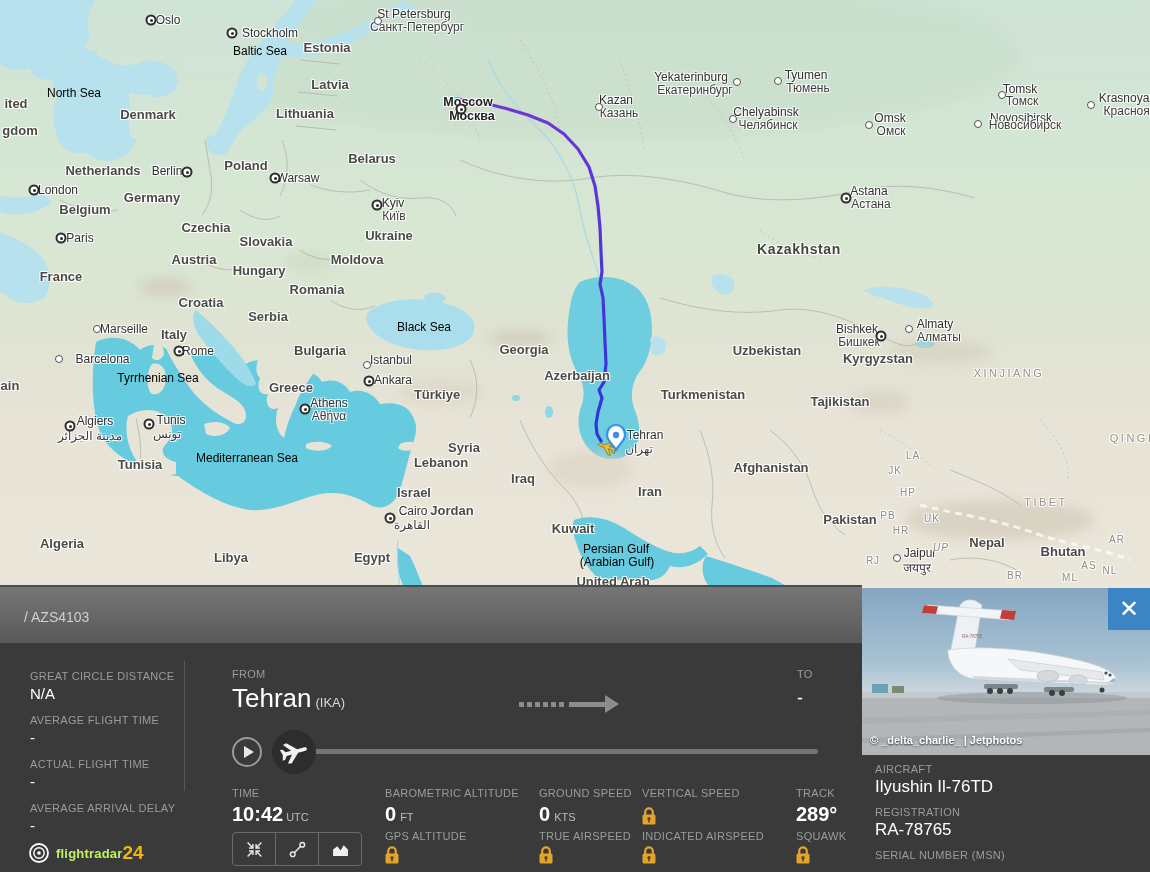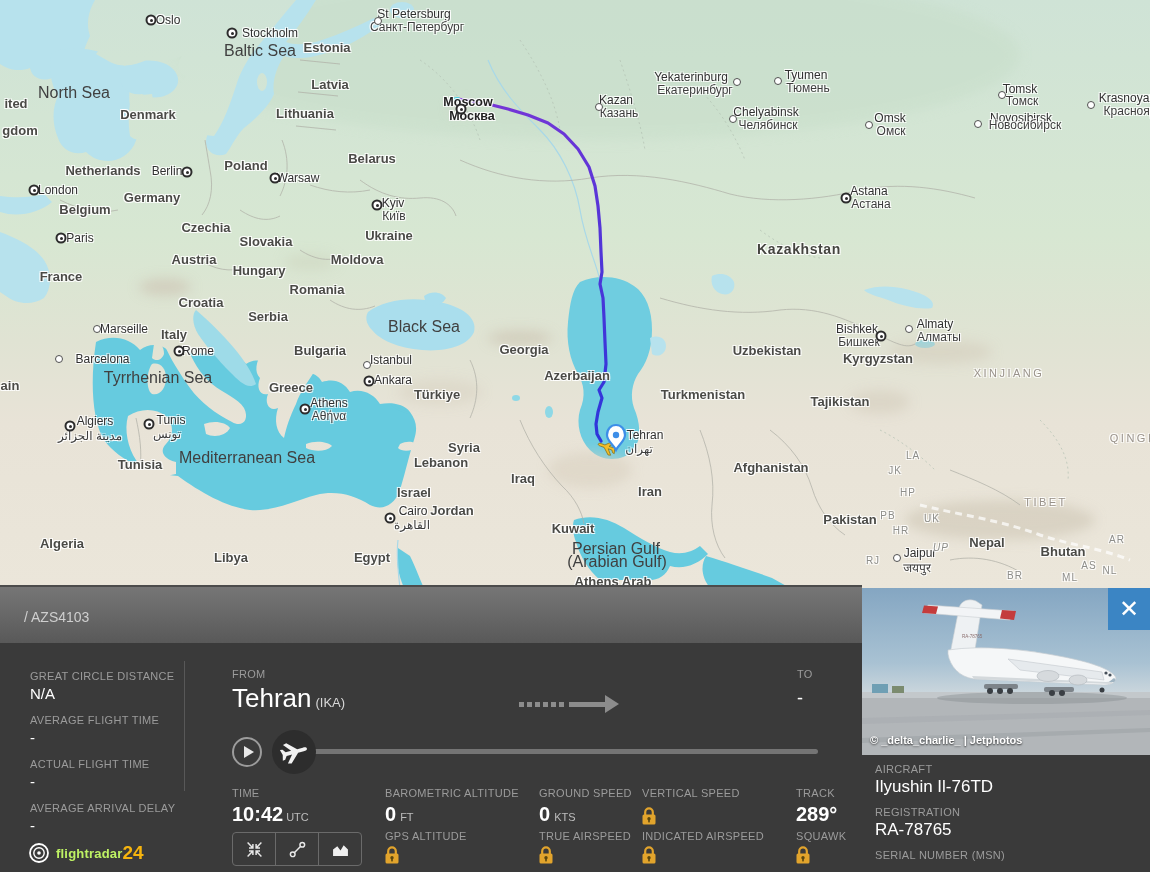--- a/index.html
+++ b/index.html
@@ -11,21 +11,21 @@
   #map svg{position:absolute;left:0;top:0;}
   #map-labels{position:absolute;left:0;top:0;width:1150px;height:588px;pointer-events:none;}
   .ml{position:absolute;transform:translate(-50%,-50%);white-space:nowrap;
       text-shadow:-1px -1px 0 rgba(255,255,255,.85),1px -1px 0 rgba(255,255,255,.85),
                   -1px 1px 0 rgba(255,255,255,.85),1px 1px 0 rgba(255,255,255,.85);}
   .co{font-size:13px;font-weight:700;color:#4a4a46;}
   .colg{font-size:14px;font-weight:700;color:#44443f;letter-spacing:.6px;}
   .ci{font-size:12px;font-weight:500;color:#303030;}
   .cib{font-size:12.5px;font-weight:700;color:#222;}
   .ci2{font-size:12px;font-weight:500;color:#3d3d3d;}
-  .sea{font-size:16px;font-weight:500;color:#404040;text-shadow:none;}
+  .sea{font-size:12px;font-weight:500;color:#000000;text-shadow:none;}
   .reg{font-size:11px;font-weight:500;color:#99928a;letter-spacing:2.5px;}
   .st{font-size:10px;font-weight:500;color:#8d8d89;letter-spacing:1px;}
   .mdot{position:absolute;width:6px;height:6px;border:1.5px solid #4f4f4f;border-radius:50%;
         background:#fff;transform:translate(-50%,-50%);}
   .mdot.ring{width:7px;height:7px;border:2px solid #2c2c2c;}
   .mdot.ring::after{content:"";position:absolute;left:50%;top:50%;width:3px;height:3px;
         border-radius:50%;background:#2c2c2c;transform:translate(-50%,-50%);}
 
   
   #panel-header{position:absolute;left:0;top:585px;width:862px;height:58px;
@@ -313,21 +313,21 @@
         <div class="ml co" style="left: 524px; top: 349px;">Georgia</div>
         <div class="ml co" style="left: 703px; top: 394px;">Turkmenistan</div>
         <div class="ml co" style="left: 760px; top: 350px; padding-left: 14px;">Uzbekistan</div>
         <div class="ml colg" style="left: 799px; top: 249px;">Kazakhstan</div>
         <div class="ml co" style="left: 878px; top: 358px;">Kyrgyzstan</div>
         <div class="ml co" style="left: 840px; top: 401px;">Tajikistan</div>
         <div class="ml co" style="left: 771px; top: 467px;">Afghanistan</div>
         <div class="ml co" style="left: 822px; top: 519px; margin-left: 28px;">Pakistan</div>
         <div class="ml co" style="left: 987px; top: 542px;">Nepal</div>
         <div class="ml co" style="left: 1063px; top: 551px;">Bhutan</div>
-        <div class="ml co" style="left: 613px; top: 581px;">Athens Arab</div>
+        <div class="ml co" style="left: 613px; top: 581px;">United Arab</div>
         <div class="ml co" style="left: 16px; top: 103px;">ited</div>
         <div class="ml co" style="left: 20px; top: 130px;">gdom</div>
         <div class="ml co" style="left: 10px; top: 385px;">ain</div>
         <div class="ml sea" style="left: 74px; top: 93px;">North Sea</div>
         <div class="ml sea" style="left: 260px; top: 51px;">Baltic Sea</div>
         <div class="ml sea" style="left: 424px; top: 327px;">Black Sea</div>
         <div class="ml sea" style="left: 158px; top: 378px;">Tyrrhenian Sea</div>
         <div class="ml sea" style="left: 247px; top: 458px;">Mediterranean Sea</div>
         <div class="ml sea" style="left: 616px; top: 549px;">Persian Gulf</div>
         <div class="ml sea" style="left: 617px; top: 562px;">(Arabian Gulf)</div>

